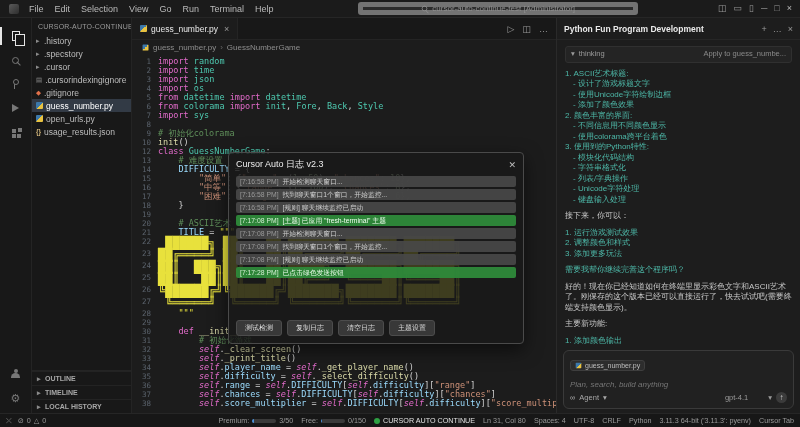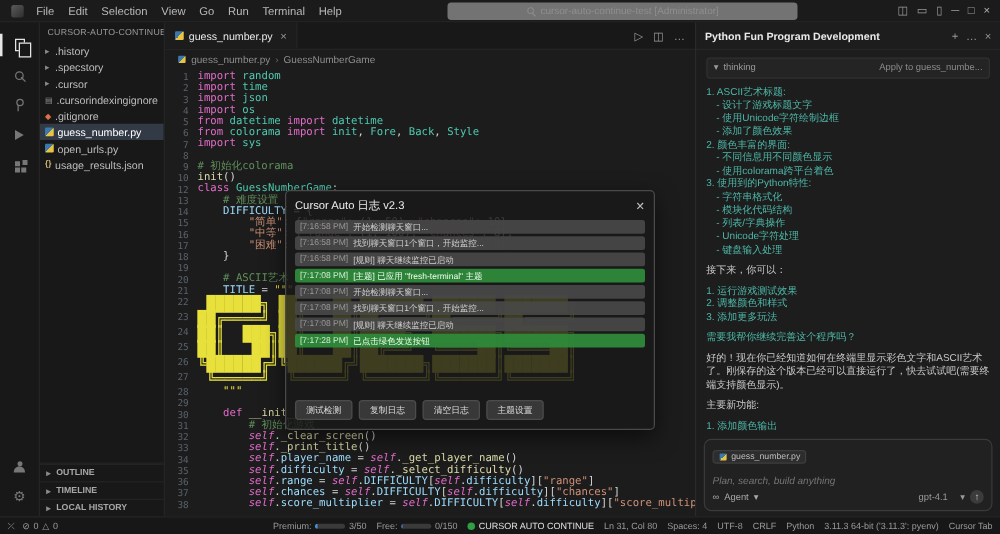--- a/index.html
+++ b/index.html
@@ -8,21 +8,21 @@
   .app { width:800px; height:427px; display:flex; flex-direction:column; background:#181818; }
 
   
   .titlebar { height:18px; background:#1b1b1b; border-bottom:1px solid #262626;
     display:flex; align-items:center; padding:0 4px; flex:none; }
   .app-logo { width:10px; height:10px; border-radius:2px; margin:0 5px;
     background:linear-gradient(135deg,#5b5b5b,#2e2e2e); flex:none; }
   .menus { display:flex; gap:1px; }
   .menu-item { font-size:9px; color:#b9b9b9; padding:1px 5px; border-radius:3px; white-space:nowrap; }
   .tb-search { margin-left:auto; margin-right:auto; width:280px; height:13px;
-    background:#2c2c2c; border:7px solid #737373; border-radius:3px;
+    background:#2c2c2c; border:5px solid #737373; border-radius:3px;
     display:flex; align-items:center; justify-content:center; gap:4px;
     font-size:8px; color:#8f8f8f; }
   .tb-right { display:flex; align-items:center; gap:7px; padding-right:4px; }
   .tb-ico { font-size:9px; color:#9a9a9a; line-height:1; }
   .win-close { color:#bbb; }
 
   
   .main { flex:1; display:flex; min-height:0; }
 
   
@@ -128,21 +128,21 @@
   .chat-block.teal { color:#4db8a8; }
   .chat-block.plain { color:#c9c9c9; }
   .chat-input { margin:5px 6px 4px; border:1px solid #3a3a3a; border-radius:6px;
     background:#212121; padding:4px 6px 5px; flex:none; }
   .chip { display:inline-flex; align-items:center; gap:3px; font-size:7px; color:#bdbdbd;
     background:#2d2d2d; border:1px solid #3e3e3e; border-radius:3px; padding:1px 4px; }
   .chat-input input { width:100%; background:transparent; border:none; outline:none;
     font-size:8px; color:#cfcfcf; margin:4px 0 3px; font-family:"Liberation Sans",sans-serif;font-style:italic; }
   .chat-input input::placeholder { color:#757575; }
   .ci-bottom { display:flex; align-items:center; gap:4px; font-size:7.5px; color:#a8a8a8; }
-  .model-select { margin-left:auto; display:flex; align-items:flex-end; gap:10px; color:#9a9a9a; }
+  .model-select { margin-left:auto; display:flex; align-items:flex-end; gap:20px; color:#9a9a9a; }
   .send-btn { width:11px; height:11px; border-radius:50%; background:#3b3b3b; color:#cfcfcf;
     font-size:8px; display:flex; align-items:center; justify-content:center; }
 
   
   .statusbar { height:14px; flex:none; background:#171717; border-top:1px solid #262626;
     display:flex; align-items:center; gap:8px; padding:0 6px; font-size:7.2px; color:#9a9a9a;
     white-space:nowrap; overflow:hidden; }
   .sb-left { display:flex; align-items:center; gap:6px; }
   .sb-right { margin-left:auto; display:flex; align-items:center; gap:8px; }
   .meter { width:24px; height:4px; border-radius:2px; background:#3a3a3a; position:relative; overflow:hidden; }
@@ -500,22 +500,22 @@
           </div>
           <div class="chat-block teal">
             <div class="chat-line">1. ASCII艺术标题:</div>
             <div class="chat-line">　- 设计了游戏标题文字</div>
             <div class="chat-line">　- 使用Unicode字符绘制边框</div>
             <div class="chat-line">　- 添加了颜色效果</div>
             <div class="chat-line">2. 颜色丰富的界面:</div>
             <div class="chat-line">　- 不同信息用不同颜色显示</div>
             <div class="chat-line">　- 使用colorama跨平台着色</div>
             <div class="chat-line">3. 使用到的Python特性:</div>
+            <div class="chat-line">　- 模块化代码结构</div>
             <div class="chat-line">　- 字符串格式化</div>
-            <div class="chat-line">　- 模块化代码结构</div>
             <div class="chat-line">　- 列表/字典操作</div>
             <div class="chat-line">　- Unicode字符处理</div>
             <div class="chat-line">　- 键盘输入处理</div>
           </div>
           <div class="chat-block plain">
             <div class="chat-line">接下来，你可以：</div>
           </div>
           <div class="chat-block teal">
             <div class="chat-line">1. 运行游戏测试效果</div>
             <div class="chat-line">2. 调整颜色和样式</div>

